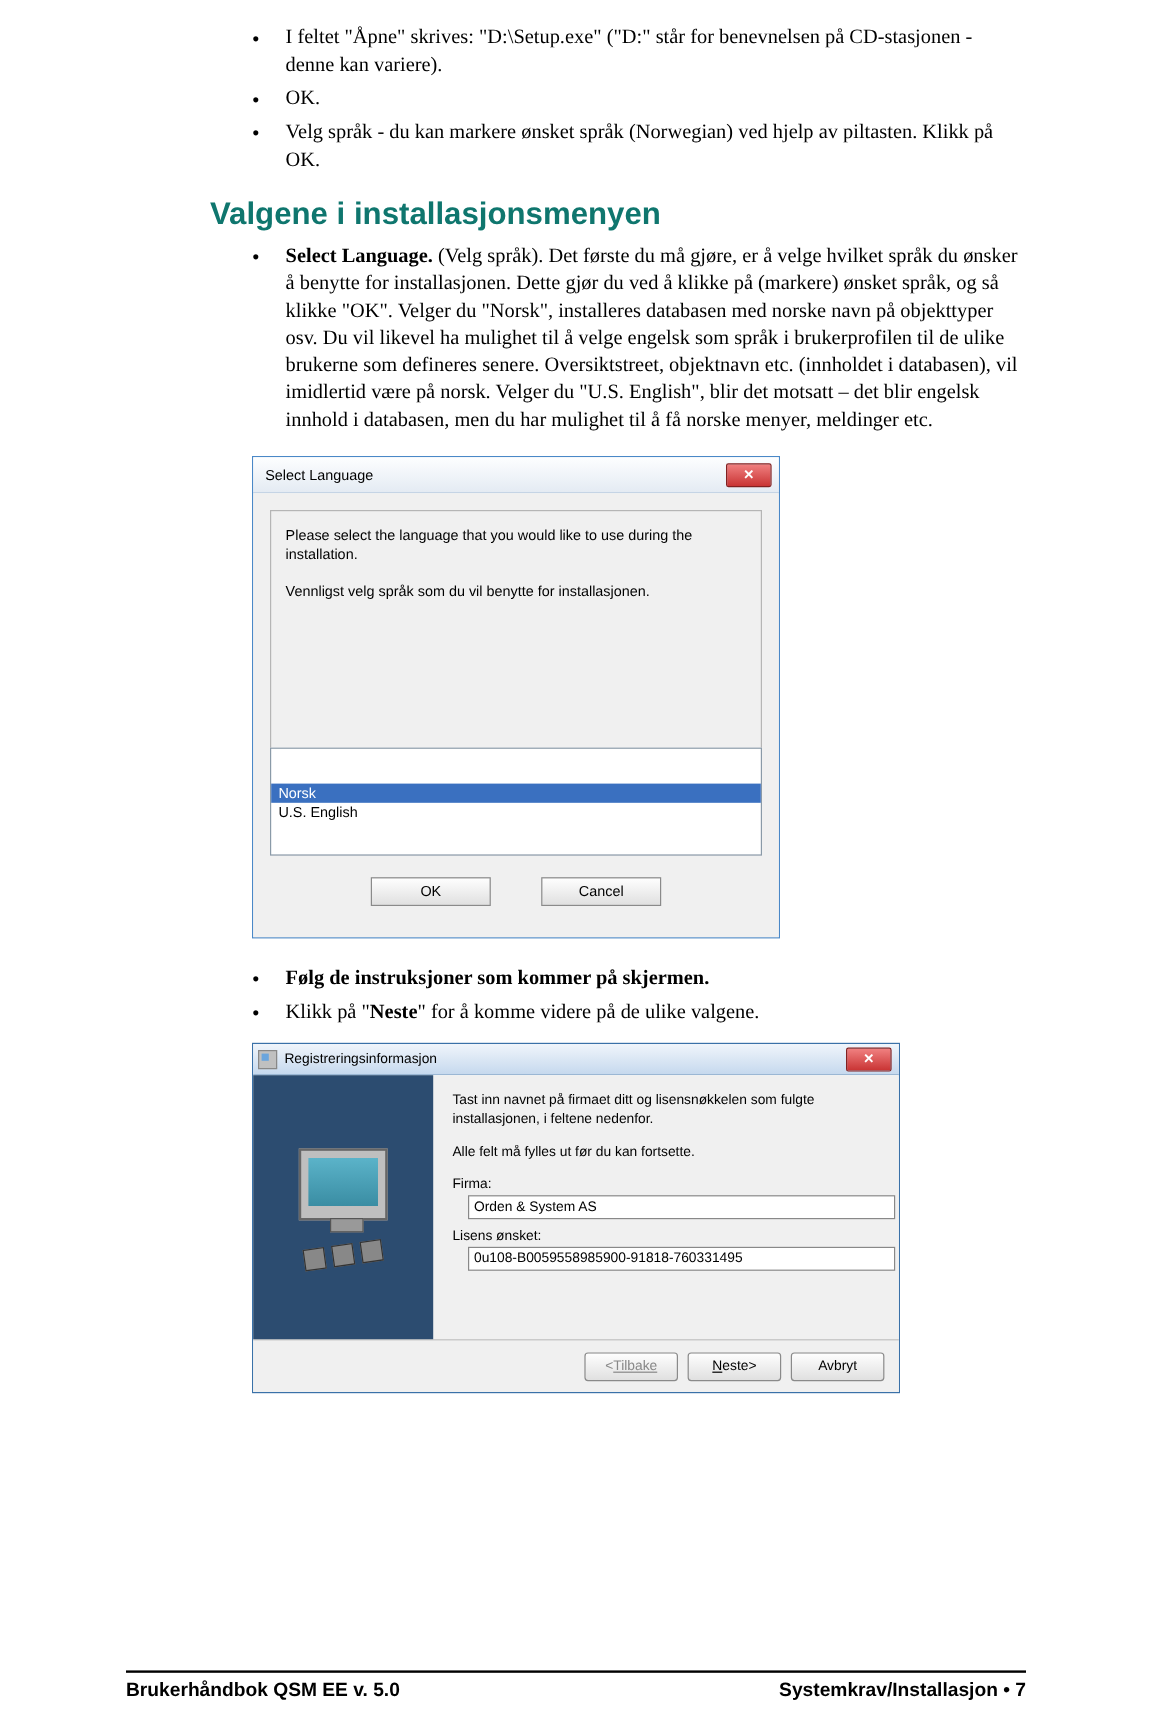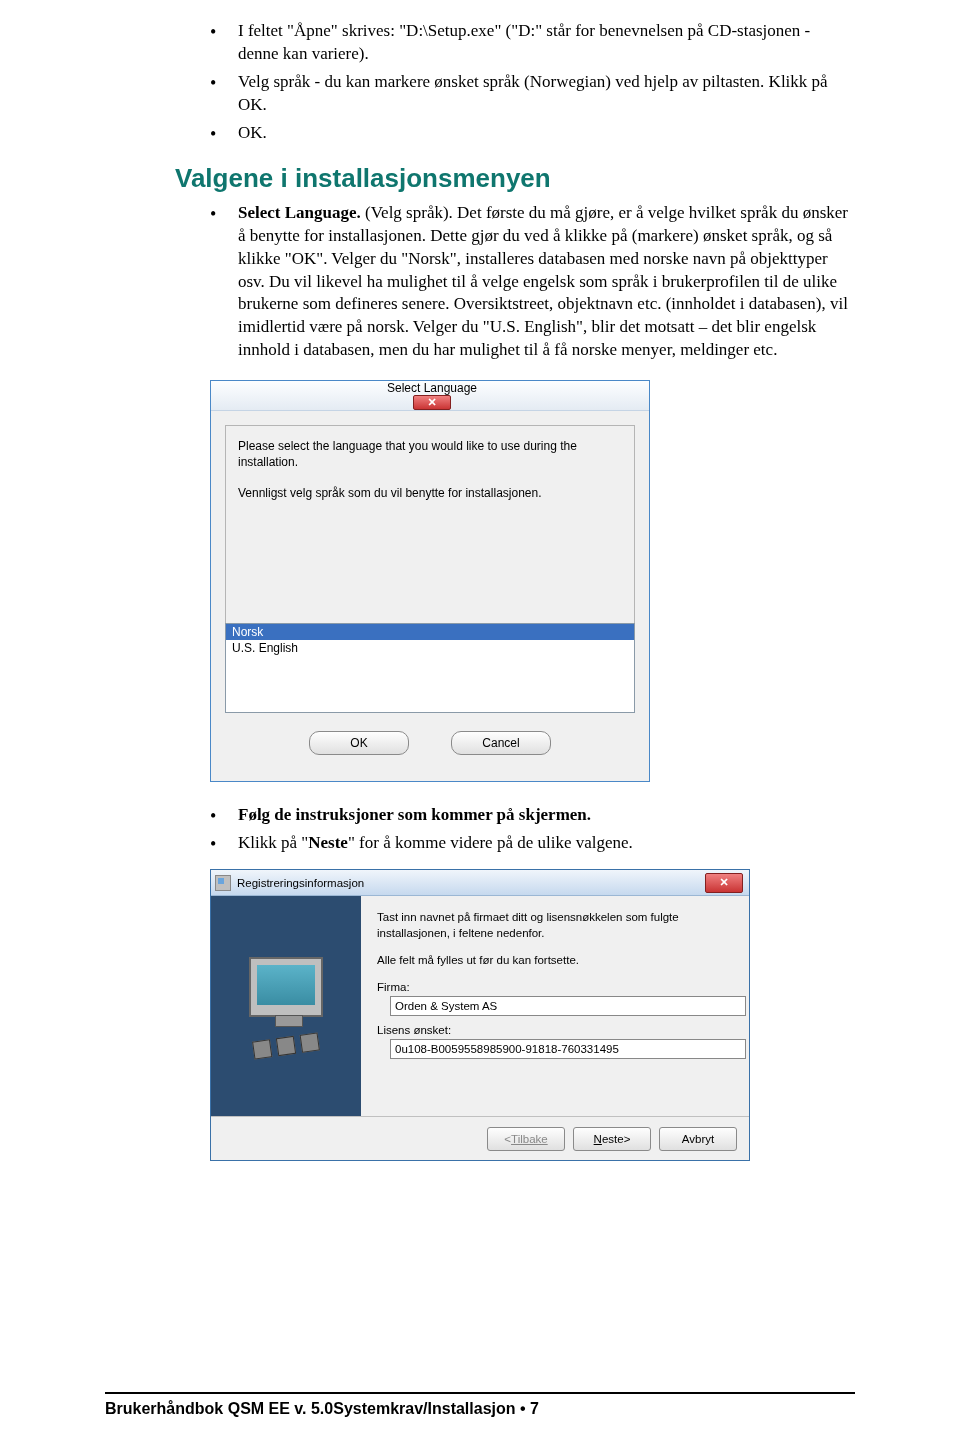--- a/index.html
+++ b/index.html
@@ -55,21 +55,20 @@
   }
   .dlg1-title {
     background: linear-gradient(to bottom, #fdfeff, #e4ebf3);
     border-bottom: 1px solid #c5d4e5;
     height: 30px;
     display: flex;
     align-items: center;
     justify-content: space-between;
     padding-left: 10px;
     padding-right: 6px;
-    flex-direction: column;
   }
   .dlg1-title-text { font-size: 12px; color: #000; }
   .dlg-close {
     width: 38px; height: 20px;
     background: linear-gradient(to bottom, #f08080, #c93434);
     border: 1px solid #832020;
     border-radius: 2px;
     display: flex; align-items: center; justify-content: center;
     color: #fff;
     font-size: 11px;
@@ -97,34 +96,35 @@
   }
   .dlg1-listitem {
     font-size: 12px;
     padding: 0 6px;
     height: 16px;
     line-height: 16px;
   }
   .dlg1-listitem.sel {
     background: #3a70c0;
     color: #fff;
+    margin-top: 29px;
   }
   .dlg1-btnrow {
     display: flex;
     justify-content: center;
     gap: 42px;
     padding: 18px 0 12px 0;
     background: #f0f0f0;
   }
   .win-btn {
     min-width: 100px;
     height: 24px;
     background: linear-gradient(to bottom, #fefefe, #e0e0e0);
     border: 1px solid #8a8a8a;
-    border-radius: 10px;
+    border-radius: 0;
     font-size: 12px;
     display: flex; align-items: center; justify-content: center;
     font-family: Tahoma, Arial, sans-serif;
   }
 
   
   .dialog2 {
     width: 540px;
     margin-left: 35px;
     margin-top: 14px;
@@ -233,35 +233,36 @@
   .footer {
     position: absolute;
     bottom: 20px;
     left: 0; right: 0;
     padding: 0 105px;
   }
   .footer-line {
     border-top: 2px solid #000;
     padding-top: 6px;
     display: flex;
+    justify-content: space-between;
     font-size: 16px;
     font-weight: bold;
     font-family: Arial, Helvetica, sans-serif;
   }
   .bdot { font-family: Arial; }
 </style>
 </head>
 <body>
 
 <div class="page">
 
   <ul class="bullets">
     <li>I feltet "Åpne" skrives: "D:\Setup.exe" ("D:" står for benevnelsen på CD-stasjonen - denne kan variere).</li>
+    <li>OK.</li>
     <li>Velg språk - du kan markere ønsket språk (Norwegian) ved hjelp av piltasten. Klikk på OK.</li>
-    <li>OK.</li>
   </ul>
 
   <h2 class="section">Valgene i installasjonsmenyen</h2>
 
   <ul class="bullets">
     <li>
       <strong>Select Language.</strong><span> (Velg språk). Det første du må gjøre, er å velge hvilket språk du ønsker å benytte for installasjonen. Dette gjør du ved å klikke på (markere) ønsket språk, og så klikke "OK". Velger du "Norsk", installeres databasen med norske navn på objekttyper osv. Du vil likevel ha mulighet til å velge engelsk som språk i brukerprofilen til de ulike brukerne som defineres senere. Oversiktstreet, objektnavn etc. (innholdet i databasen), vil imidlertid være på norsk. Velger du "U.S. English", blir det motsatt – det blir engelsk innhold i databasen, men du har mulighet til å få norske menyer, meldinger etc.</span>
     </li>
   </ul>
 

